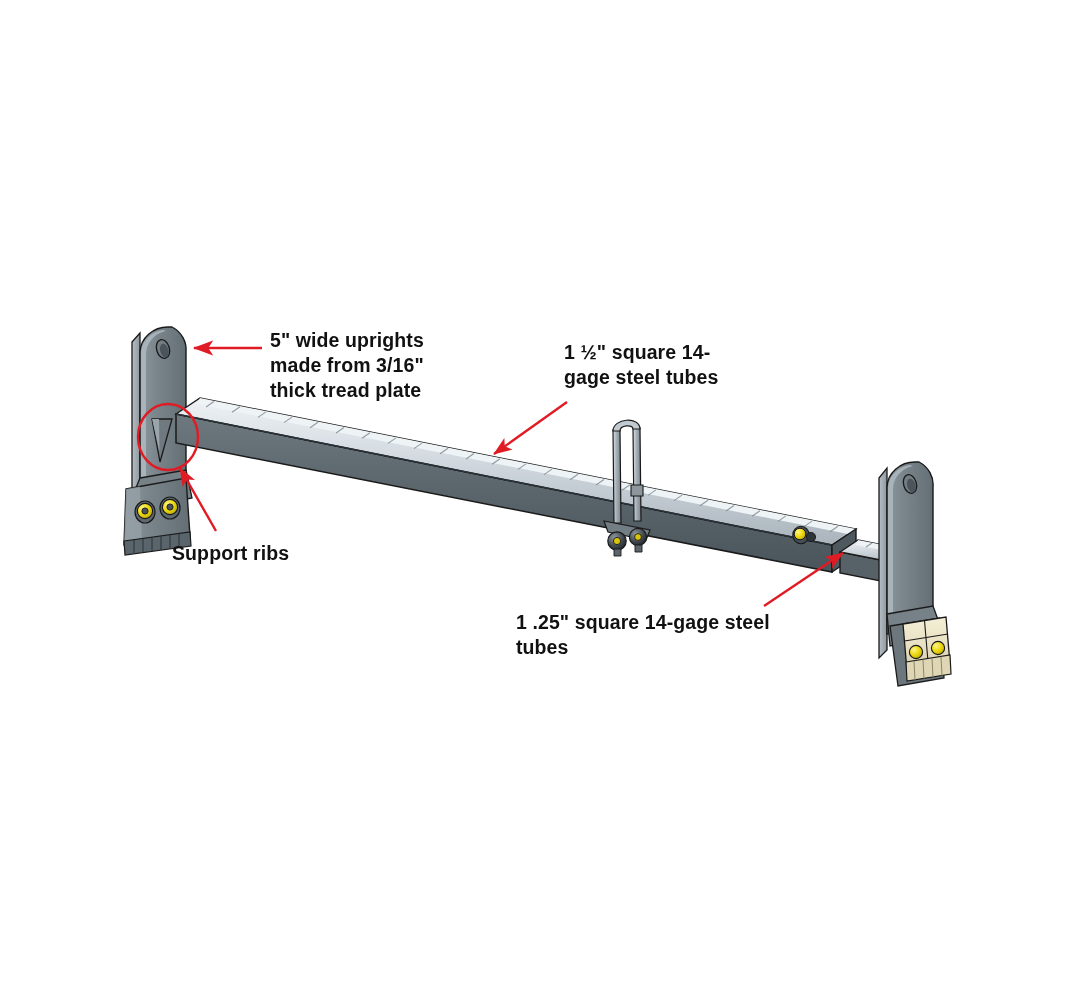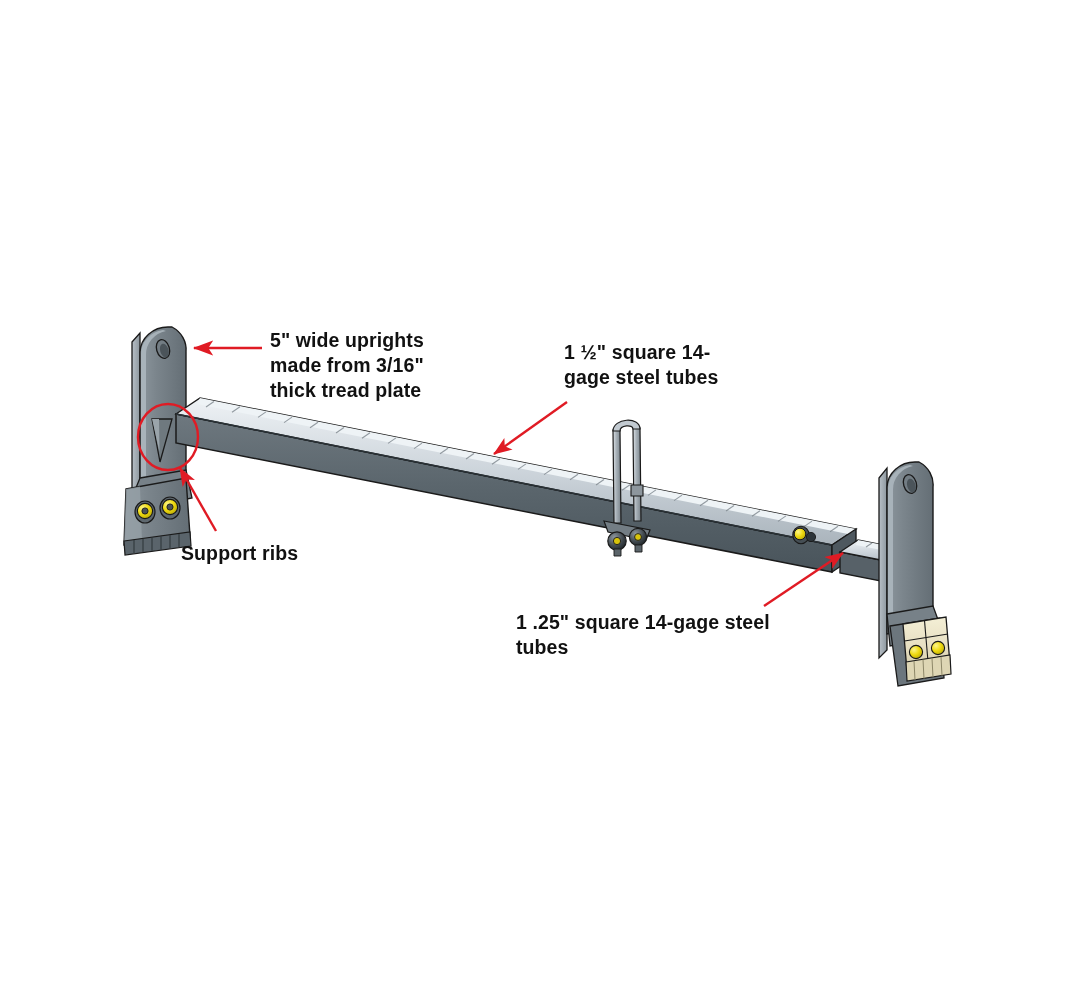--- a/index.html
+++ b/index.html
@@ -46,21 +46,21 @@
     left: 564px;
     top: 340px;
     width: 180px;
   }
   #label-tube-125 {
     left: 516px;
     top: 610px;
     width: 270px;
   }
   #label-support-ribs {
-    left: 181px;
+    left: 172px;
     top: 541px;
     width: 200px;
   }
 </style>
 </head>
 <body>
 
 <div id="stage">
 
   <svg id="diagram-svg" viewBox="0 0 1080 990">

